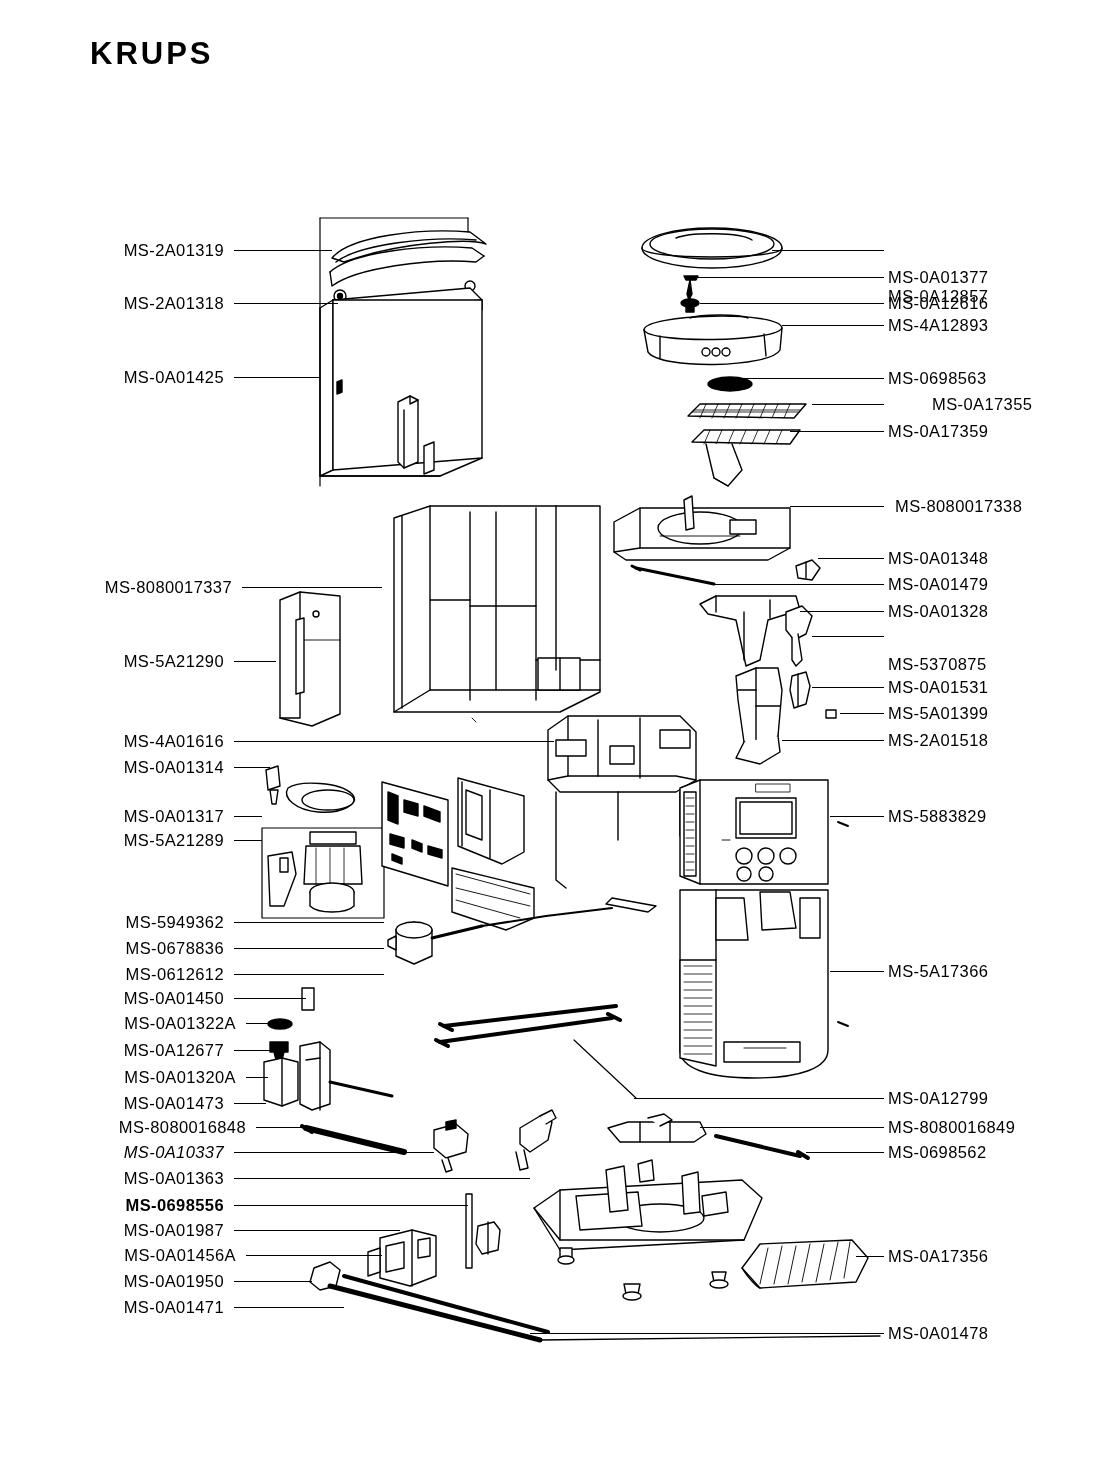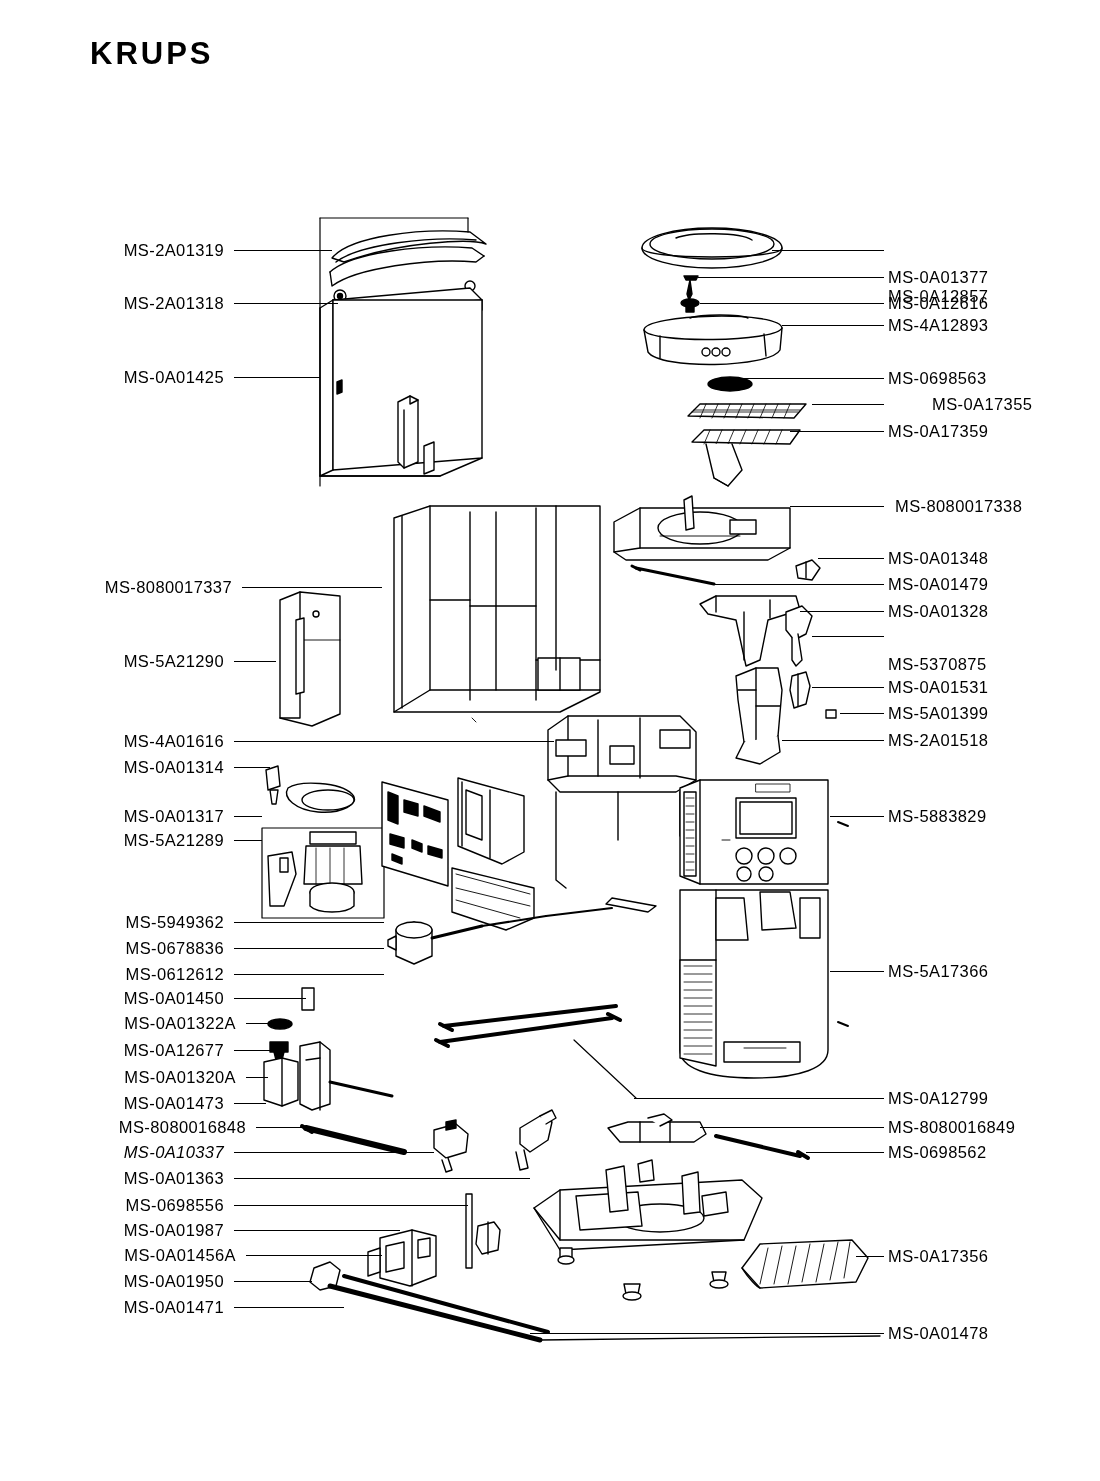--- a/index.html
+++ b/index.html
@@ -372,21 +372,21 @@
       <div class="part-label label-left" style="right: 864px; top: 1077px;">MS-0A01320A</div>
       <div class="leader" style="top: 1077px; left: 246px; width: 22px;"></div>
       <div class="part-label label-left" style="right: 876px; top: 1103px;">MS-0A01473</div>
       <div class="leader" style="top: 1103px; left: 234px; width: 32px;"></div>
       <div class="part-label label-left" style="right: 854px; top: 1127px;">MS-8080016848</div>
       <div class="leader" style="top: 1127px; left: 256px; width: 56px;"></div>
       <div class="part-label label-left" style="right: 876px; top: 1152px; font-style: italic;">MS-0A10337</div>
       <div class="leader" style="top: 1152px; left: 234px; width: 200px;"></div>
       <div class="part-label label-left" style="right: 876px; top: 1178px;">MS-0A01363</div>
       <div class="leader" style="top: 1178px; left: 234px; width: 296px;"></div>
-      <div class="part-label label-left" style="right: 876px; top: 1205px;">MS-0698556</div>
+      <div class="part-label label-left" style="right: 876px; top: 1205px; font-weight: bold;">MS-0698556</div>
       <div class="leader" style="top: 1205px; left: 234px; width: 234px;"></div>
       <div class="part-label label-left" style="right: 876px; top: 1230px;">MS-0A01987</div>
       <div class="leader" style="top: 1230px; left: 234px; width: 166px;"></div>
       <div class="part-label label-left" style="right: 864px; top: 1255px;">MS-0A01456A</div>
       <div class="leader" style="top: 1255px; left: 246px; width: 136px;"></div>
       <div class="part-label label-left" style="right: 876px; top: 1281px;">MS-0A01950</div>
       <div class="leader" style="top: 1281px; left: 234px; width: 78px;"></div>
       <div class="part-label label-left" style="right: 876px; top: 1307px;">MS-0A01471</div>
       <div class="leader" style="top: 1307px; left: 234px; width: 110px;"></div>
       <div class="part-label label-right" style="left: 888px; top: 250px; margin-top: 46px;">MS-0A12857</div>

